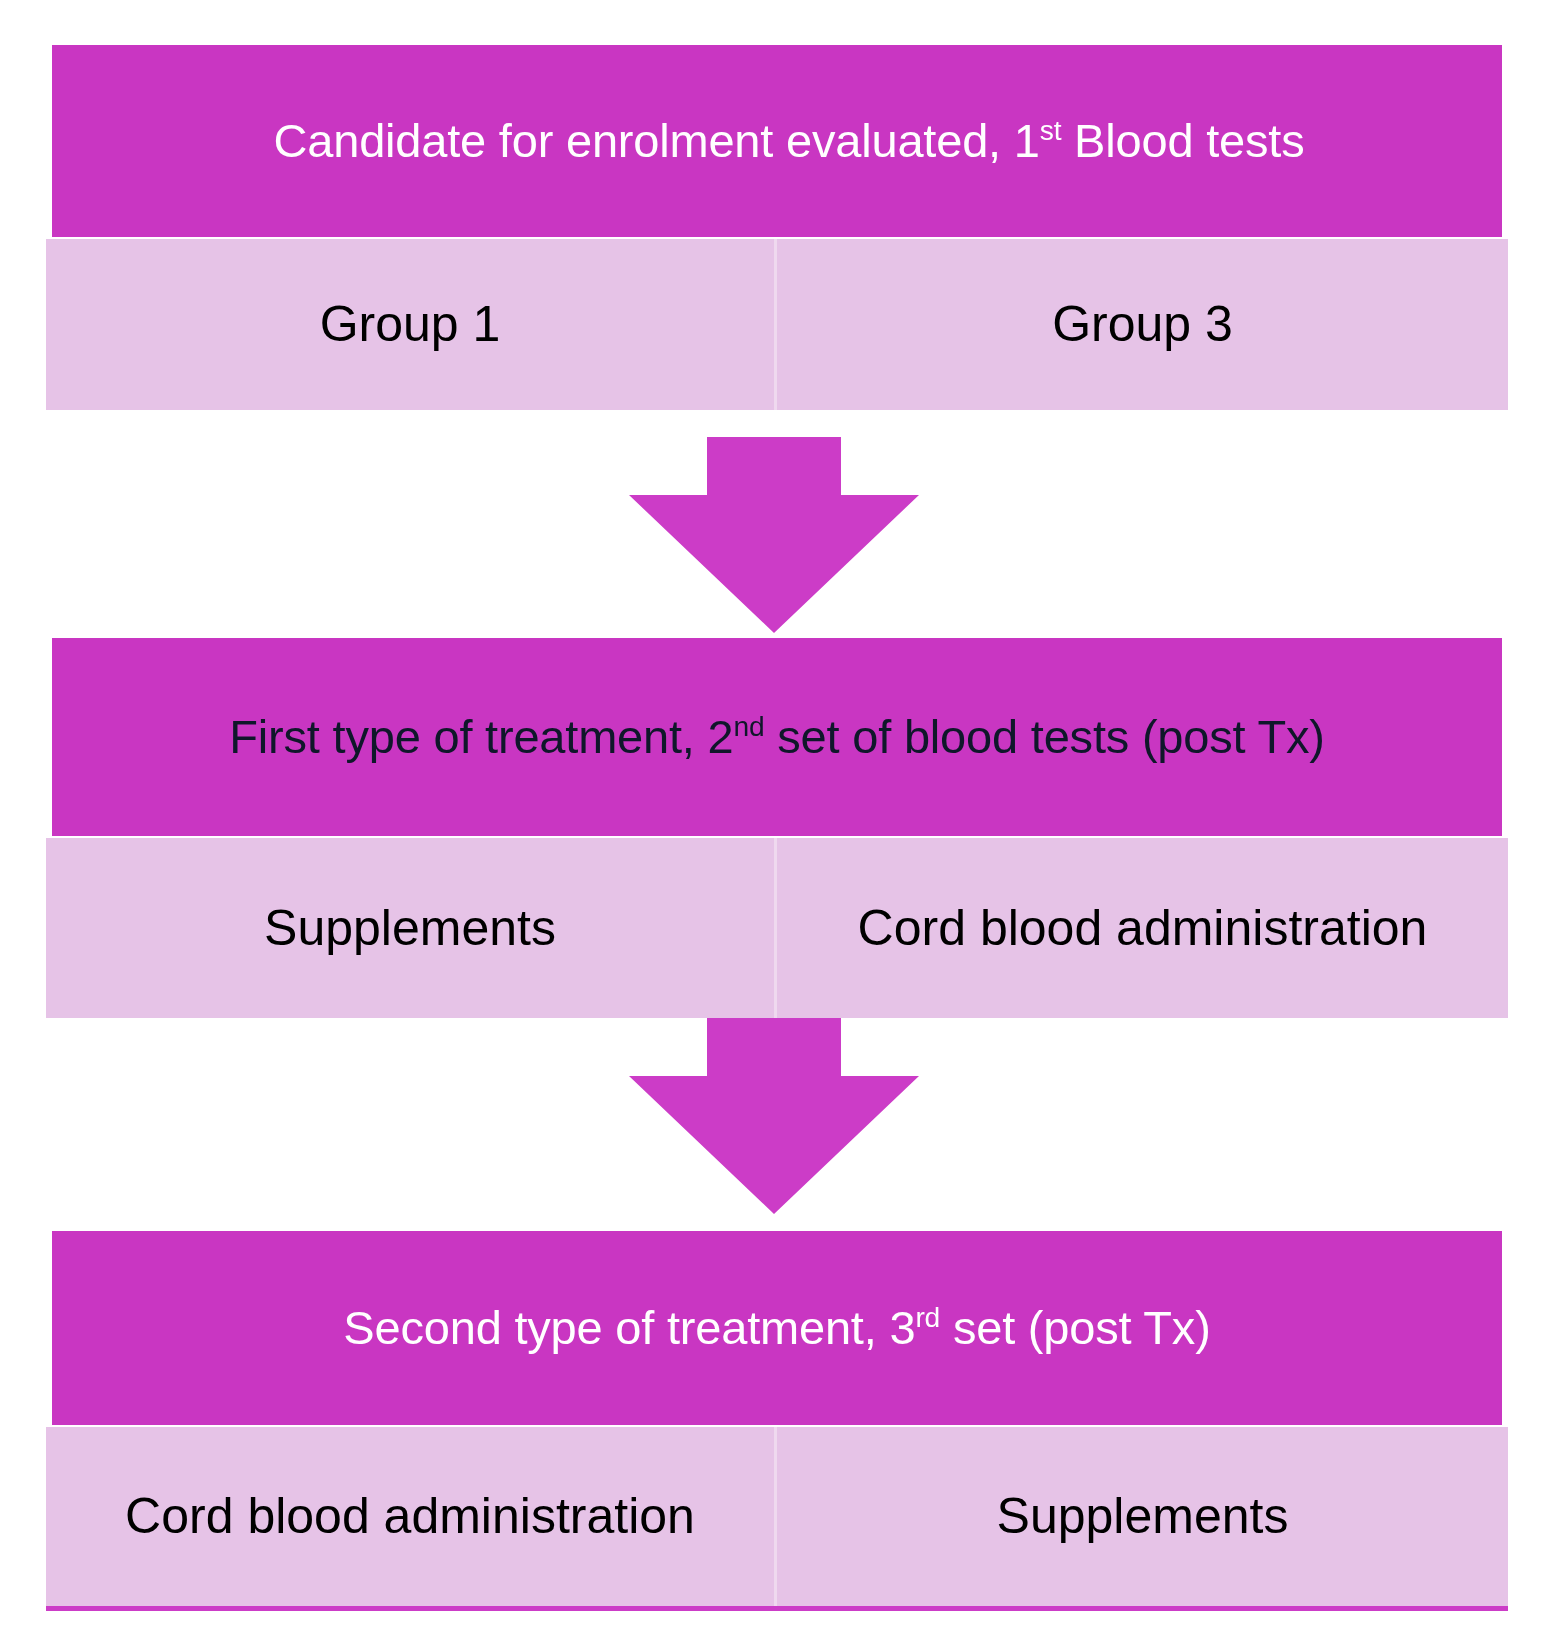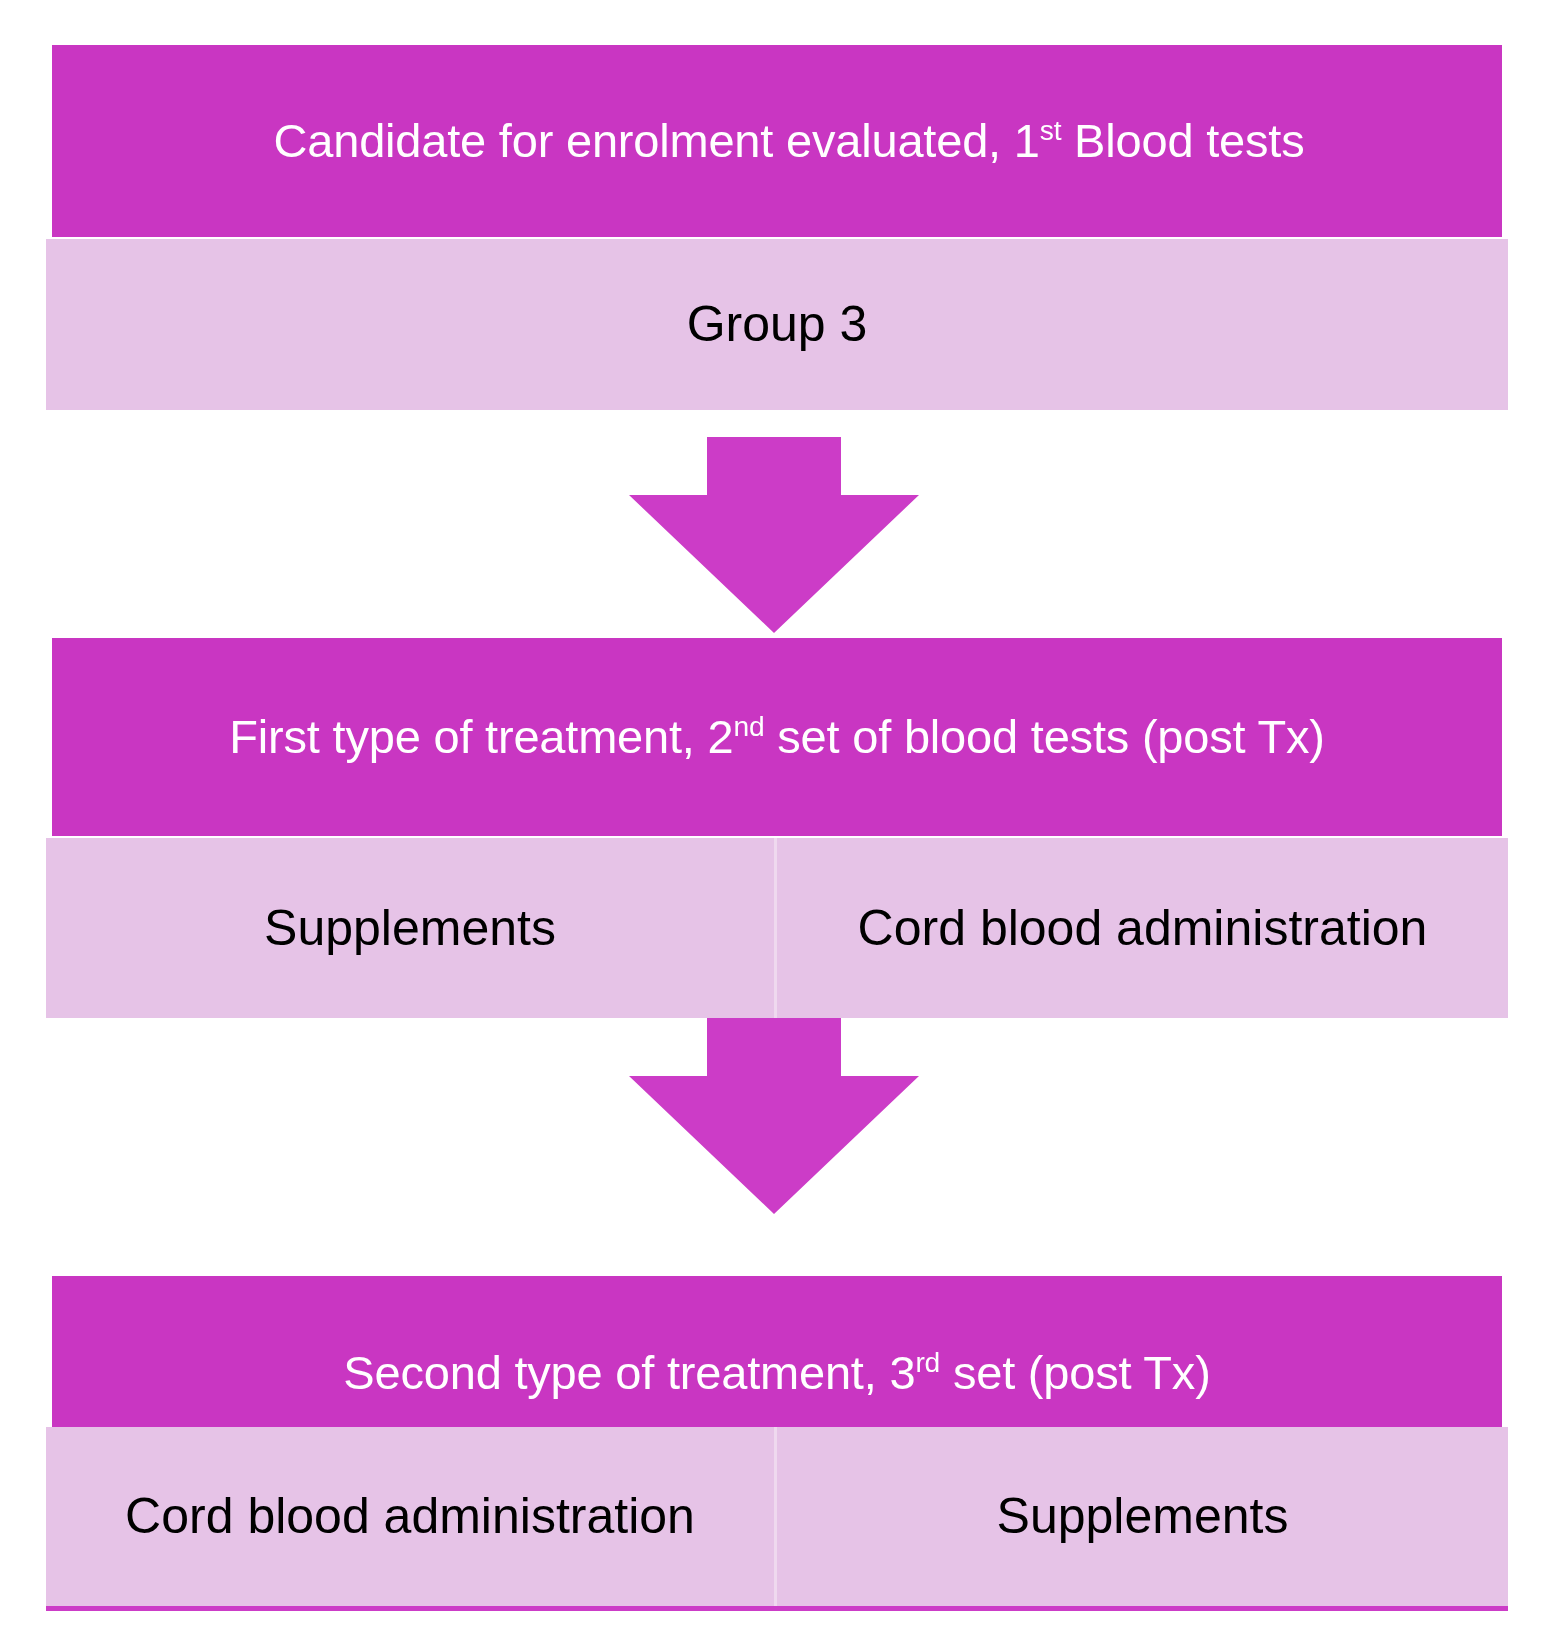--- a/index.html
+++ b/index.html
@@ -103,50 +103,53 @@
   
   #stage-1 { top: 45px;   height: 365px; }
   #stage-1 .stage-header { top: 0px;   height: 192px; padding-left: 38px; }
   #stage-1 .stage-body   { top: 194px; height: 171px; }
 
   #stage-2 { top: 638px;  height: 380px; }
   #stage-2 .stage-header { top: 0px;   height: 198px; }
   #stage-2 .stage-body   { top: 200px; height: 180px; }
 
   #stage-3 { top: 1231px; height: 375px; }
-  #stage-3 .stage-header { top: 0px;   height: 194px; margin-top: 45px; }
+  #stage-3 .stage-header { top: 0px;   height: 194px; }
   #stage-3 .stage-body   { top: 196px; height: 179px; }
 
   #arrow-1 { top: 437px;  height: 196px; }
   #arrow-2 { top: 1018px; height: 196px; }
 </style>
 </head>
 <body>
 
 <div id="flow" style="background: rgb(255, 255, 255);">
 
   <div class="stage" id="stage-1">
     <div class="stage-header" style="background: rgb(201, 54, 194); color: rgb(255, 255, 255);">
       <div class="htext"><span>Candidate for enrolment evaluated, 1</span><sup>st</sup><span> Blood tests</span></div>
     </div>
     <div class="stage-body" style="background: rgb(230, 195, 231);">
+      <div class="cell left" style="color: rgb(0, 0, 0); border-right-color: rgb(239, 217, 239);">
+          <span>Group 1</span>
+        </div>
       <div class="cell right" style="color: rgb(0, 0, 0);">
           <span>Group 3</span>
         </div>
     </div>
   </div>
 
   <div class="arrow" id="arrow-1">
     <svg viewBox="0 0 290 196" preserveAspectRatio="none" aria-hidden="true">
       <polygon points="78,0 212,0 212,58 290,58 145,196 0,58 78,58" fill="#CC3CC7"></polygon>
     </svg>
   </div>
 
   <div class="stage" id="stage-2">
-    <div class="stage-header" style="background: rgb(201, 54, 194); color: #ffffff; text-align: right;">
+    <div class="stage-header" style="background: rgb(201, 54, 194); color: #0f172a; text-align: right;">
       <div class="htext"><span>First type of treatment, 2</span><sup>nd</sup><span> set of blood tests (post Tx)</span></div>
     </div>
     <div class="stage-body" style="background: rgb(230, 195, 231);">
       <div class="cell left" style="color: rgb(0, 0, 0); border-right-color: rgb(239, 217, 239);">
           <span>Supplements</span>
         </div>
       <div class="cell right" style="color: rgb(0, 0, 0);">
           <span>Cord blood administration</span>
         </div>
     </div>

